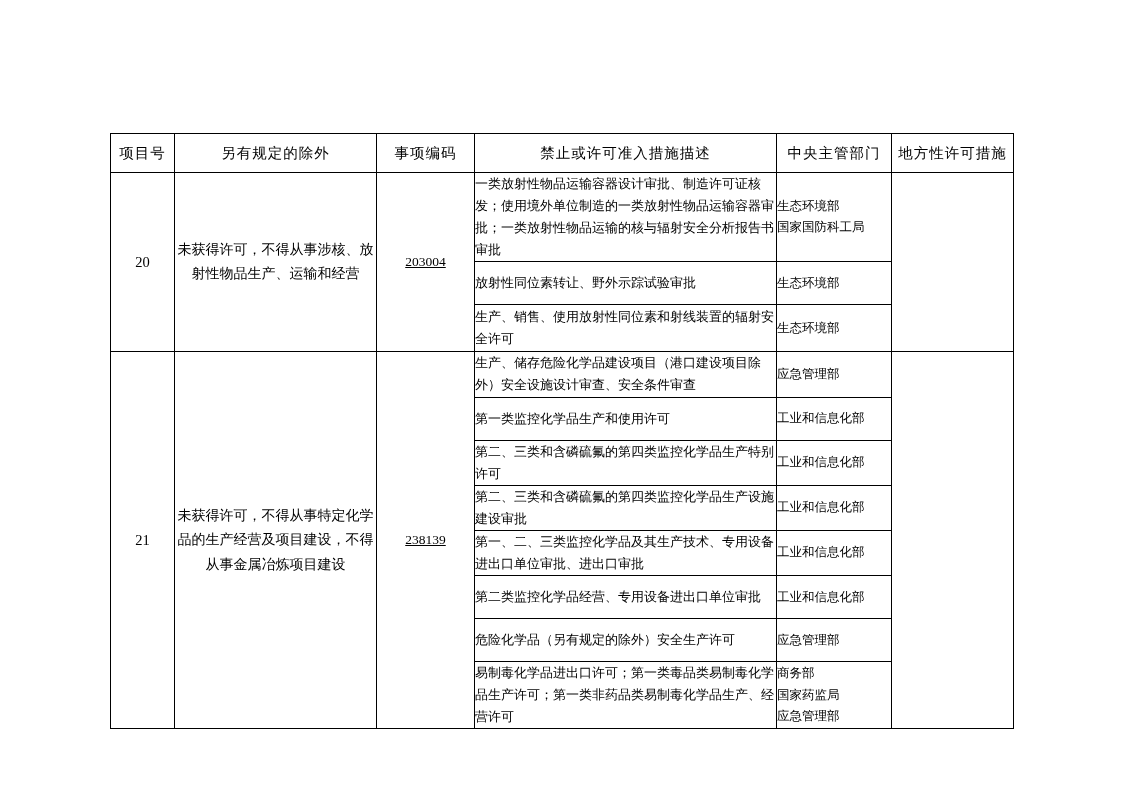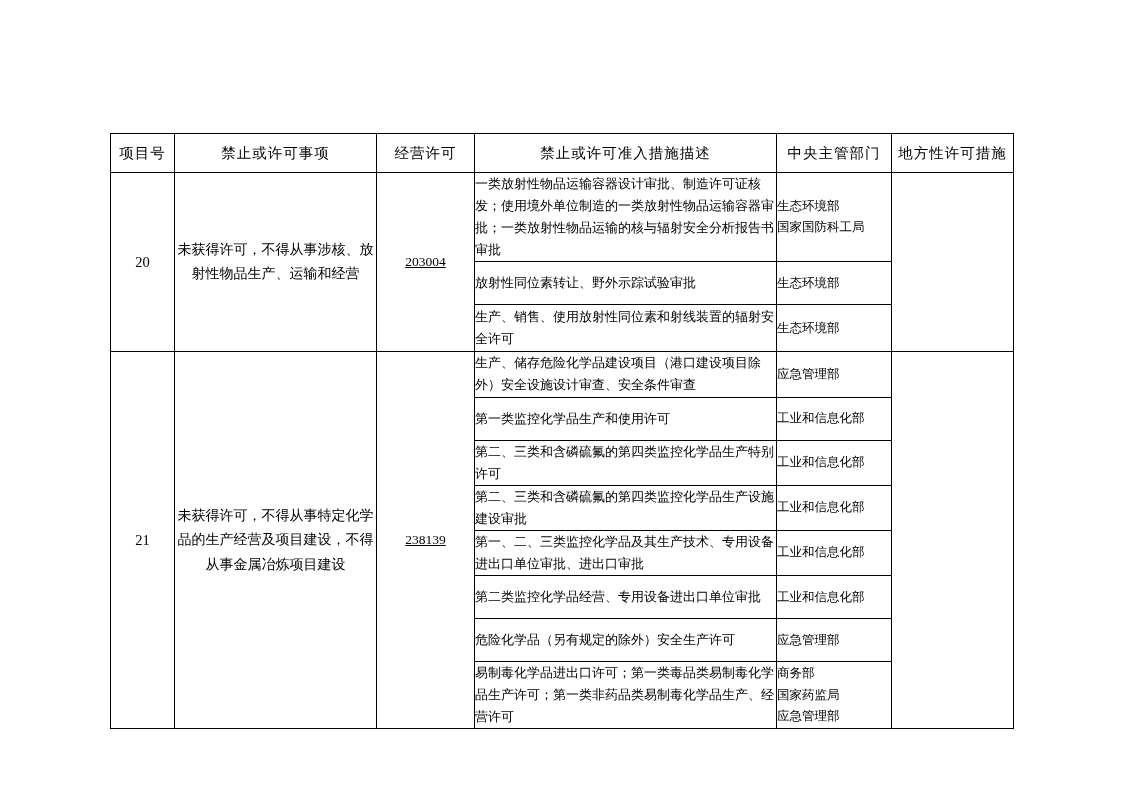--- a/index.html
+++ b/index.html
@@ -100,22 +100,22 @@
       <col class="col-no">
       <col class="col-item">
       <col class="col-code">
       <col class="col-desc">
       <col class="col-dept">
       <col class="col-local">
     </colgroup>
     <thead>
       <tr>
         <th>项目号</th>
-        <th>禁止或许可事项</th>
-        <th>经营许可</th>
+        <th>另有规定的除外</th>
+        <th>事项编码</th>
         <th>禁止或许可准入措施描述</th>
         <th>中央主管部门</th>
         <th>地方性许可措施</th>
       </tr>
     </thead>
     <tbody>
 
       <tr>
         <td class="cell-no" rowspan="3">20</td>
         <td class="cell-item" rowspan="3">未获得许可，不得从事涉核、放射性物品生产、运输和经营</td>

